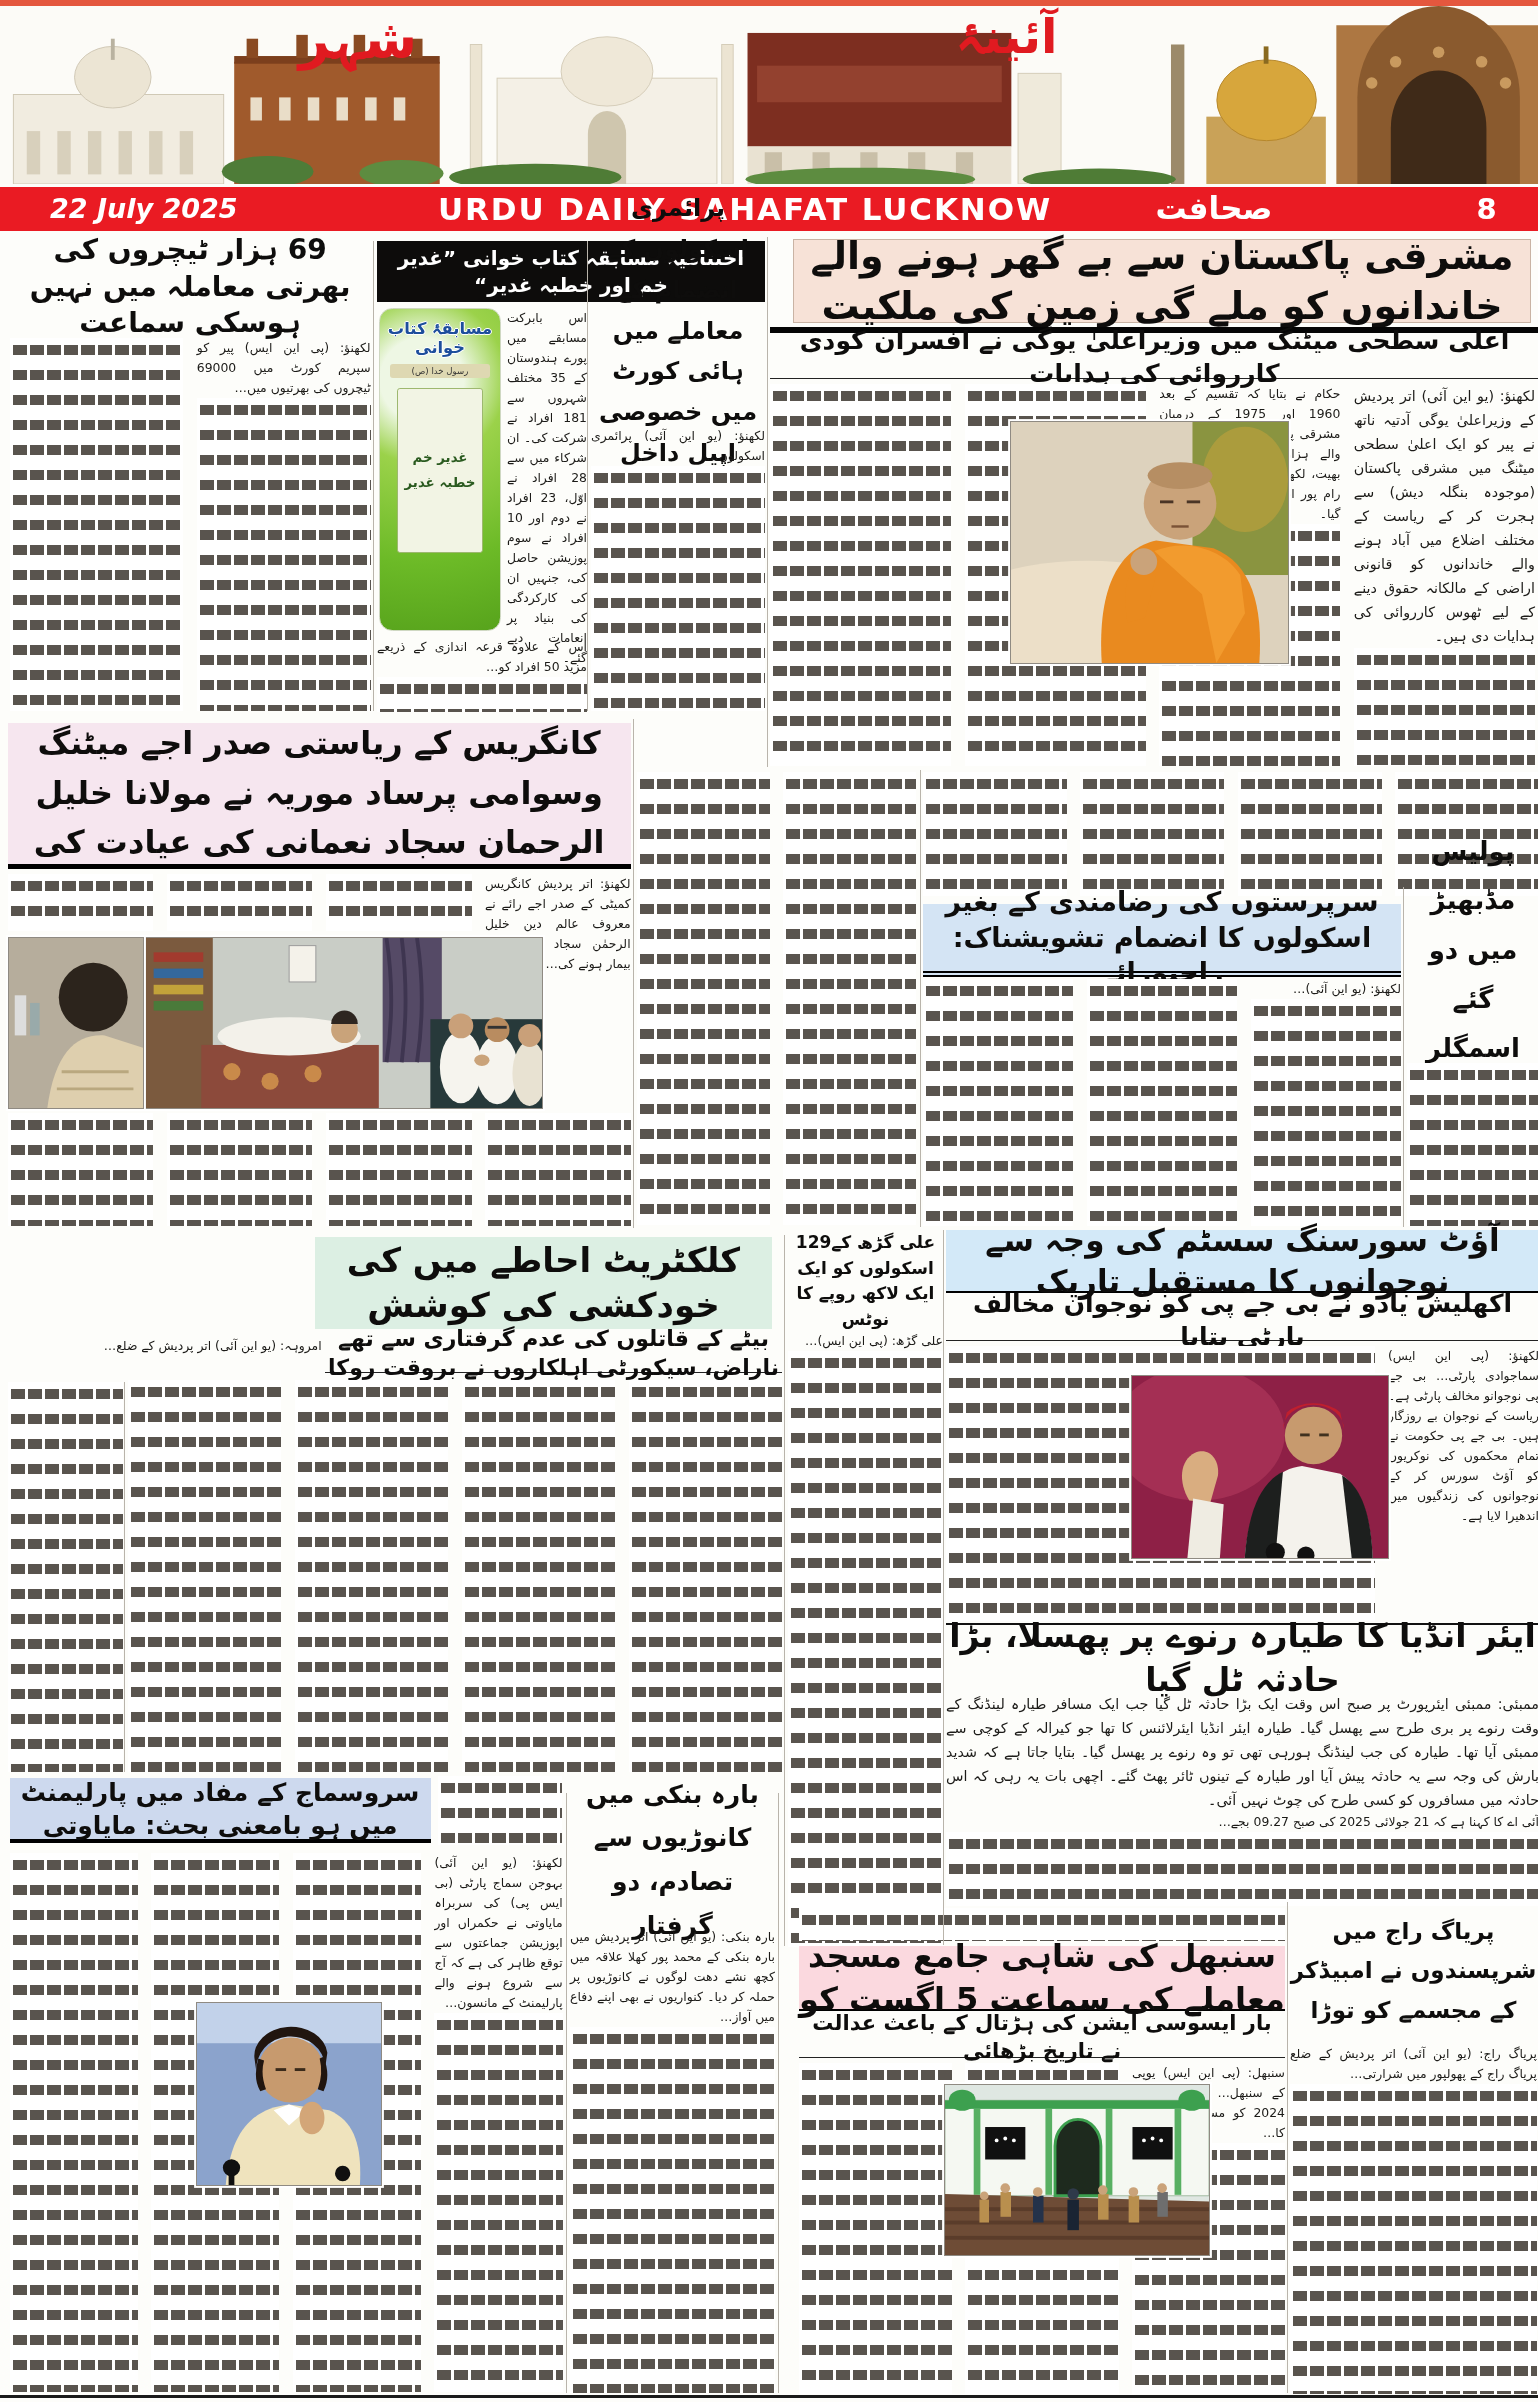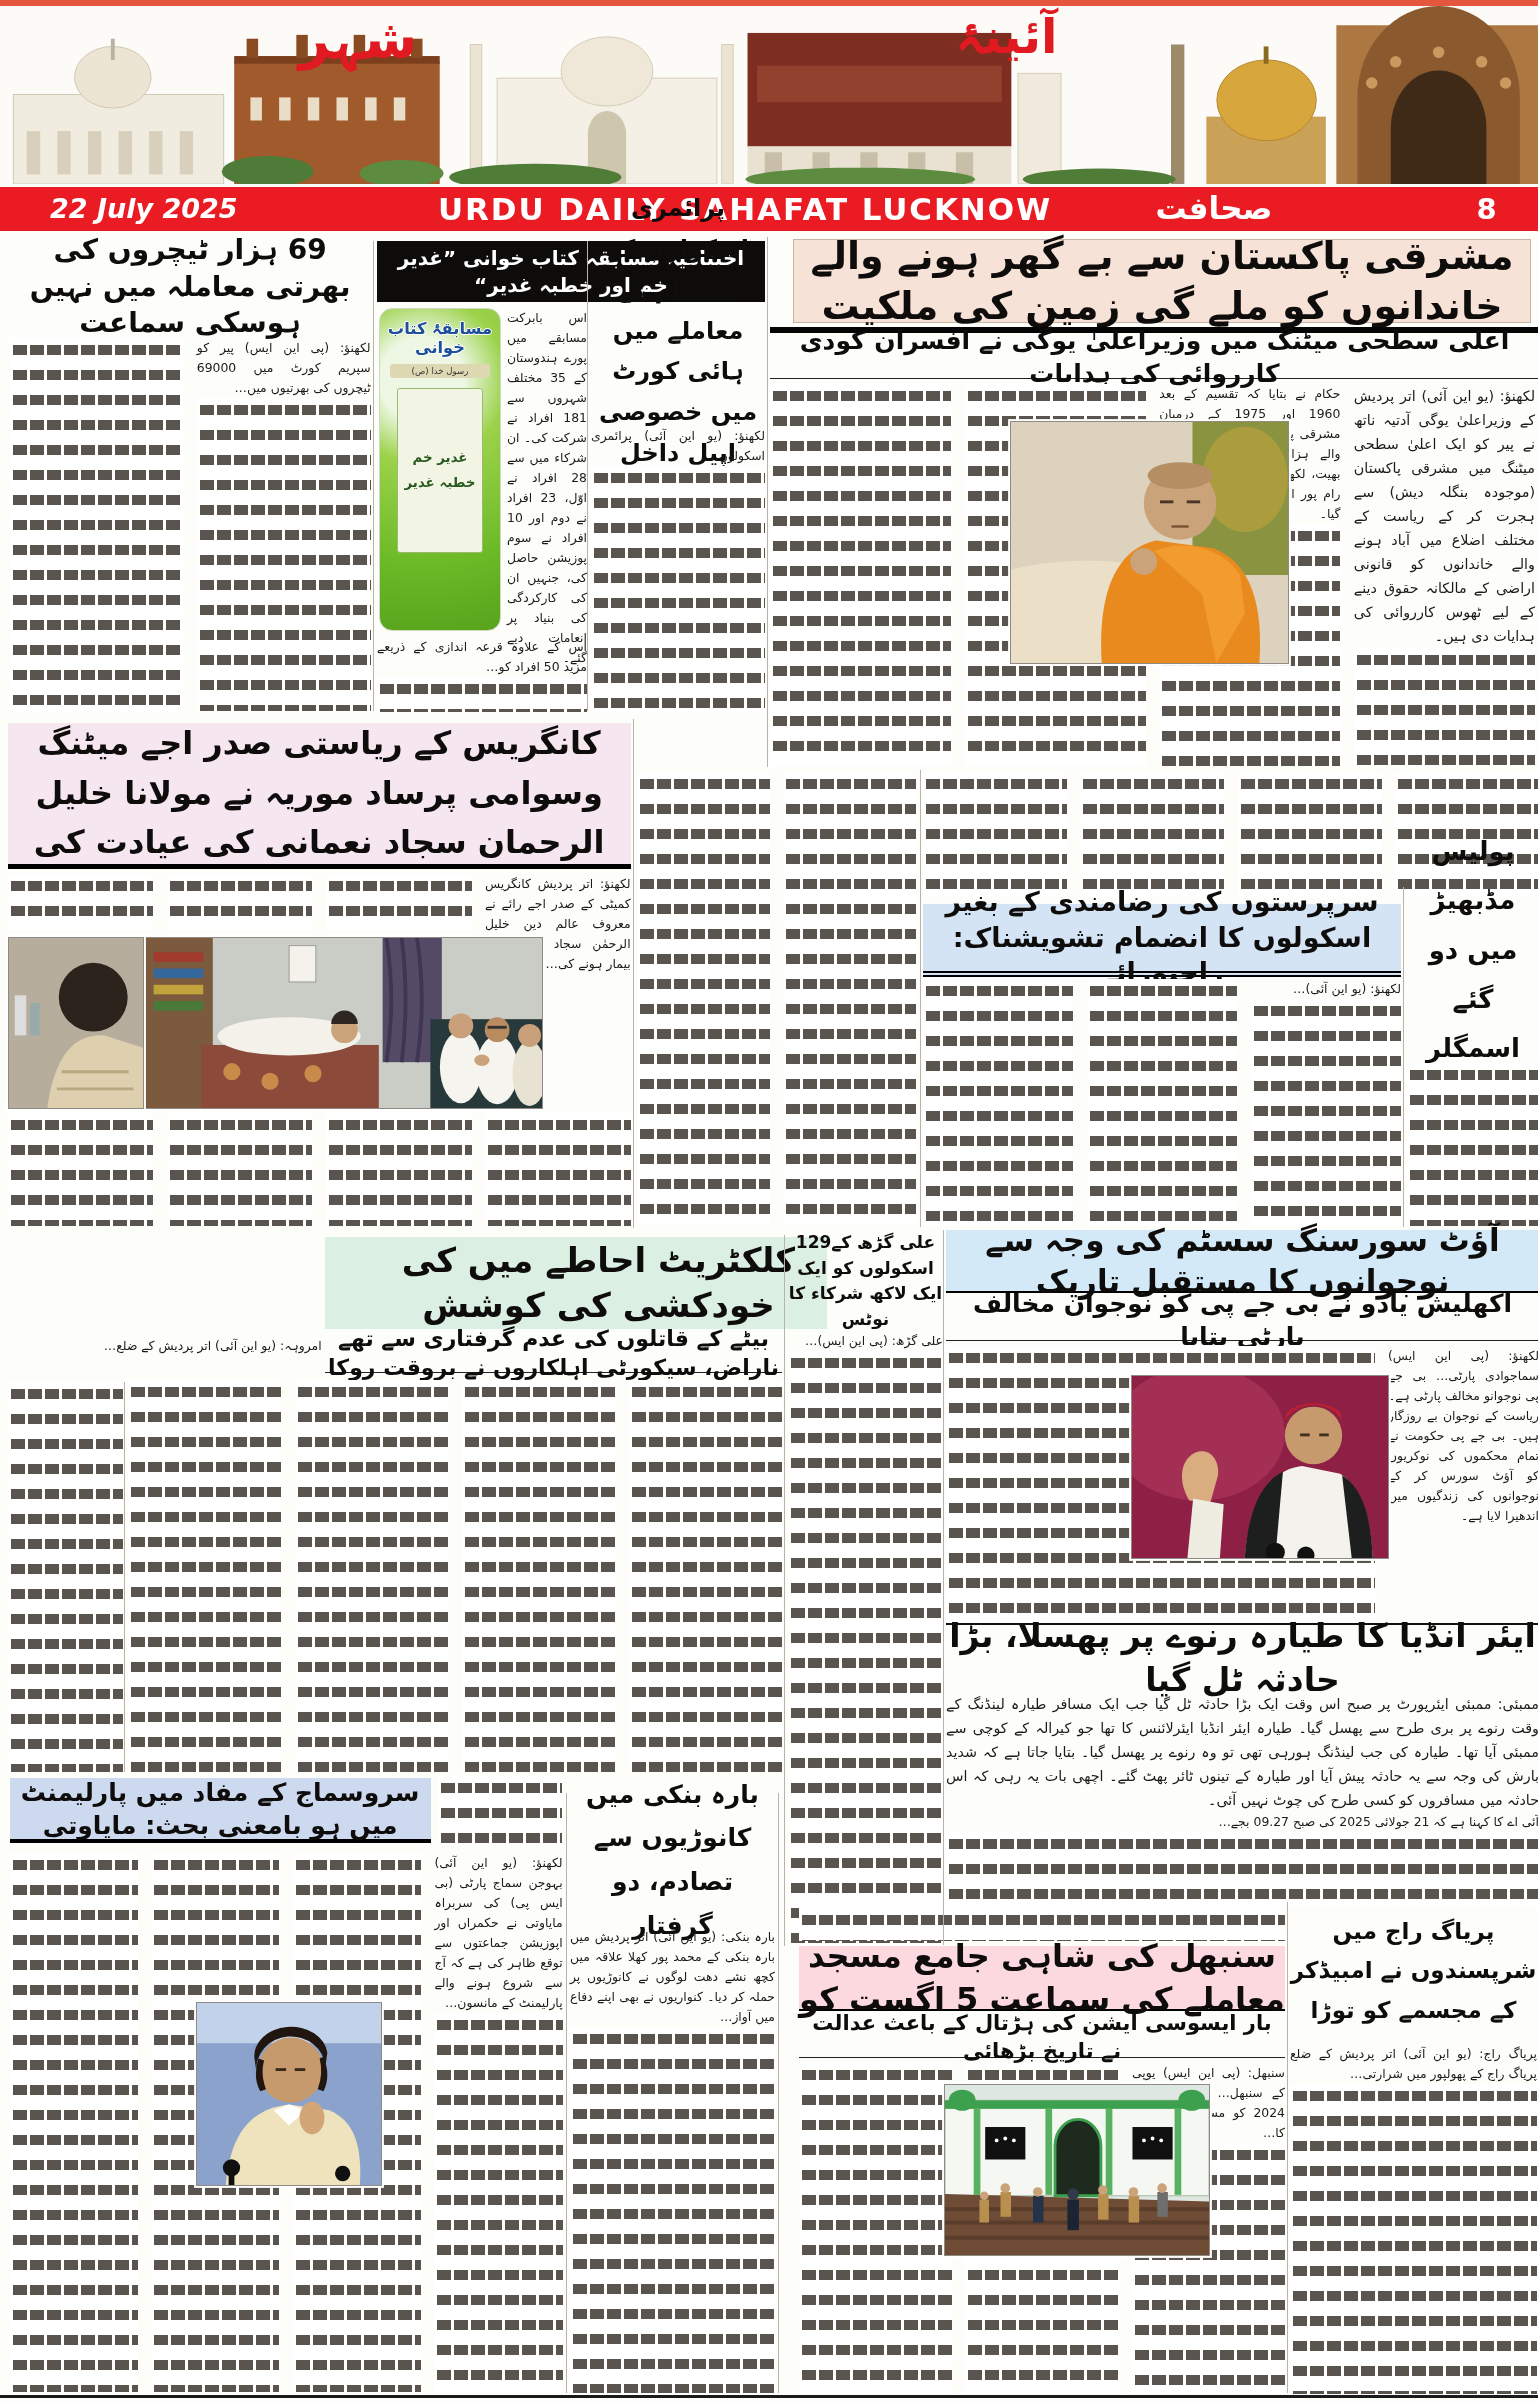--- a/index.html
+++ b/index.html
@@ -75,21 +75,21 @@
   #preG{left:923px;top:772px;width:616px;height:124px;}
   #hG{left:923px;top:904px;width:478px;height:67px;background:#d4e4f4;border-bottom:6.7px double #000;font-size:27px;}
   #hG2{left:1407px;top:891px;width:132px;height:168px;font-size:26px;line-height:1.9;}
   #bG{left:923px;top:979px;width:478px;height:247px;}
   #bG2{left:1407px;top:1063px;width:132px;height:163px;}
 
   
   #hH{left:13.4px;top:1243px;width:308px;height:90px;font-size:23px;line-height:1.6;}
   #leadH{left:7.6px;top:1336px;width:314px;height:38px;}
   #bH{left:7.6px;top:1382px;width:115px;height:390px;}
-  #hI{left:325px;top:1237px;width:457px;height:92px;background:#dcefe3;font-size:34px;padding-left:45px;}
+  #hI{left:315px;top:1237px;width:457px;height:92px;background:#dcefe3;font-size:34px;}
   #subI{left:325px;top:1334px;width:457px;height:38px;font-size:22px;border-bottom:1.9px solid #222;}
   #bI{left:128px;top:1380px;width:654px;height:392px;}
   #hJ{left:788px;top:1237px;width:155px;height:88px;font-size:17px;line-height:1.5;}
   #bJ{left:788px;top:1331px;width:155px;height:616px;}
   #hK{left:946px;top:1230px;width:593px;height:63px;background:#d3e9f8;border-bottom:2.9px solid #000;
       font-size:31px;box-sizing:border-box;}
   #subK{left:946px;top:1300px;width:593px;height:40px;font-size:25px;border-bottom:1.9px solid #222;}
   #bK{left:946px;top:1346px;width:593px;height:275px;}
   #art-airindia{left:946px;top:1623px;width:593px;height:287px;border-top:2.9px solid #111;}
   #hL{left:946px;top:1629px;width:593px;height:57px;font-size:33px;}
@@ -353,21 +353,21 @@
         <div class="tx fill"></div>
       </div>
     <div class="col">
         <div class="tx fill"></div>
       </div>
     <div class="col">
         <div class="tx fill"></div>
       </div>
   </div>
 
-  <div class="hl" id="hJ">علی گڑھ کے129 اسکولوں کو ایک ایک لاکھ شرکاء کا نوٹس</div>
+  <div class="hl" id="hJ">علی گڑھ کے129 اسکولوں کو ایک ایک لاکھ روپے کا نوٹس</div>
   <div class="cols" id="bJ">
     <div class="col">
         <div class="lead sm">علی گڑھ: (پی این ایس)…</div>
         <div class="tx fill"></div>
       </div>
   </div>
 
   <div class="hl" id="hK">آؤٹ سورسنگ سسٹم کی وجہ سے نوجوانوں کا مستقبل تاریک</div>
   <div class="hl" id="subK">اکھلیش یادو نے بی جے پی کو نوجوان مخالف پارٹی بتایا</div>
   <div class="cols" id="bK">

